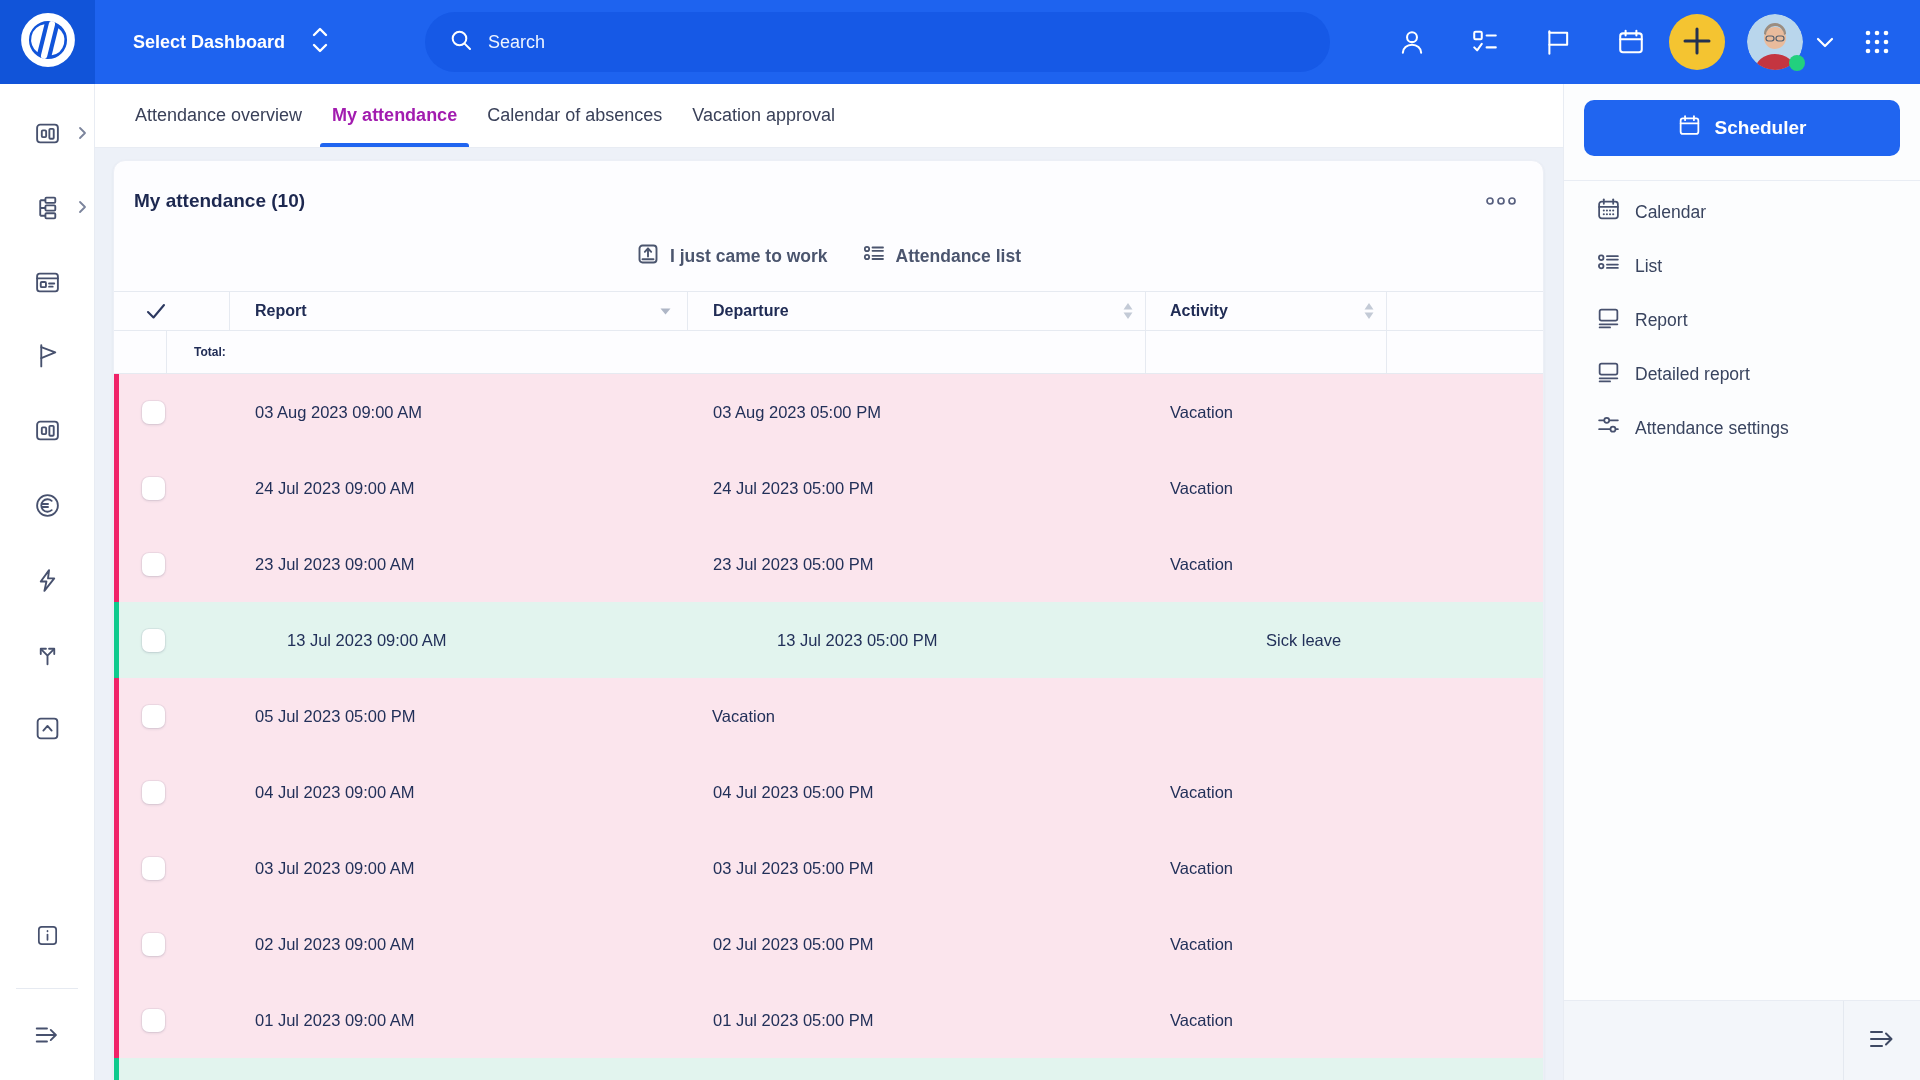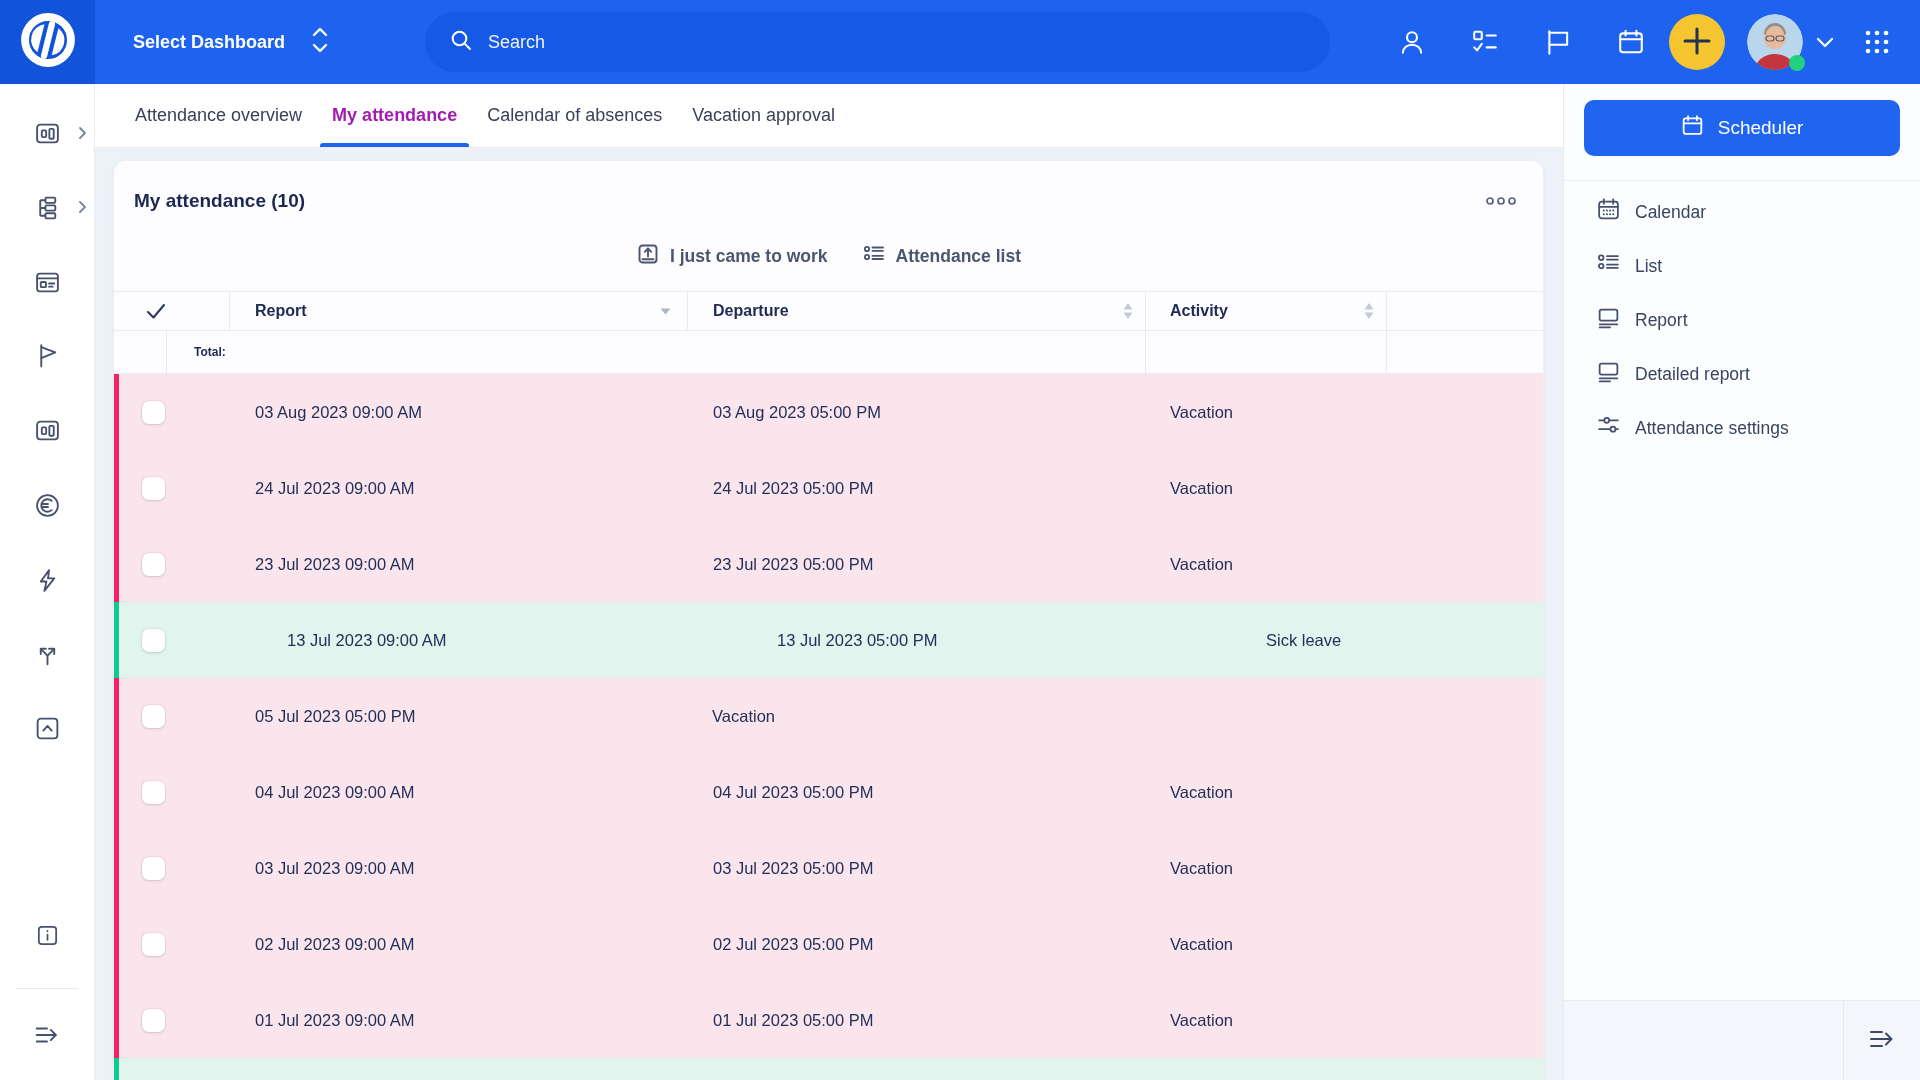--- a/index.html
+++ b/index.html
@@ -87,21 +87,21 @@
   .checkbox { width:23px; height:23px; border-radius:7px; background:#fff;
     box-shadow:0 0 0 1px rgba(30,40,80,.05), 0 1px 3px rgba(30,40,80,.14); cursor:pointer; }
   .c-pad { padding-left:25px; }
   .c-pad24 { padding-left:24px; }
 
   
   .rpanel { position:absolute; left:1563px; top:84px; width:357px; height:996px; background:#fcfdfe;
     border-left:1px solid #e8ecf3; z-index:6; }
   .rp-head { padding:16px 20px 24px 20px; border-bottom:1px solid #e9edf4; }
   .scheduler-btn { width:100%; height:56px; border:none; border-radius:10px;
-    background:var(--active-blue,#2065f0); color:#fff; font-family:inherit; font-size:19px; font-weight:400;
+    background:var(--active-blue,#2065f0); color:#fff; font-family:inherit; font-size:19px; font-weight:700;
     display:flex; align-items:center; justify-content:center; gap:14px; cursor:pointer; }
   .rp-menu { padding-top:4px; }
   .rp-item { height:54px; display:flex; align-items:center; padding-left:32px; gap:14px;
     font-size:17.5px; font-weight:500; color:#39445f; cursor:pointer; }
   .rp-item svg { color:#47516e; }
   .rp-footer { position:absolute; left:0; right:0; bottom:0; height:80px; background:#f3f6fa;
     border-top:1px solid #e8ecf3; display:flex; }
   .rp-foot-left { flex:1; }
   .rp-foot-btn { width:77px; border-left:1px solid #e4e9f0; display:flex; align-items:center;
     justify-content:center; color:#3e4963; cursor:pointer; }

